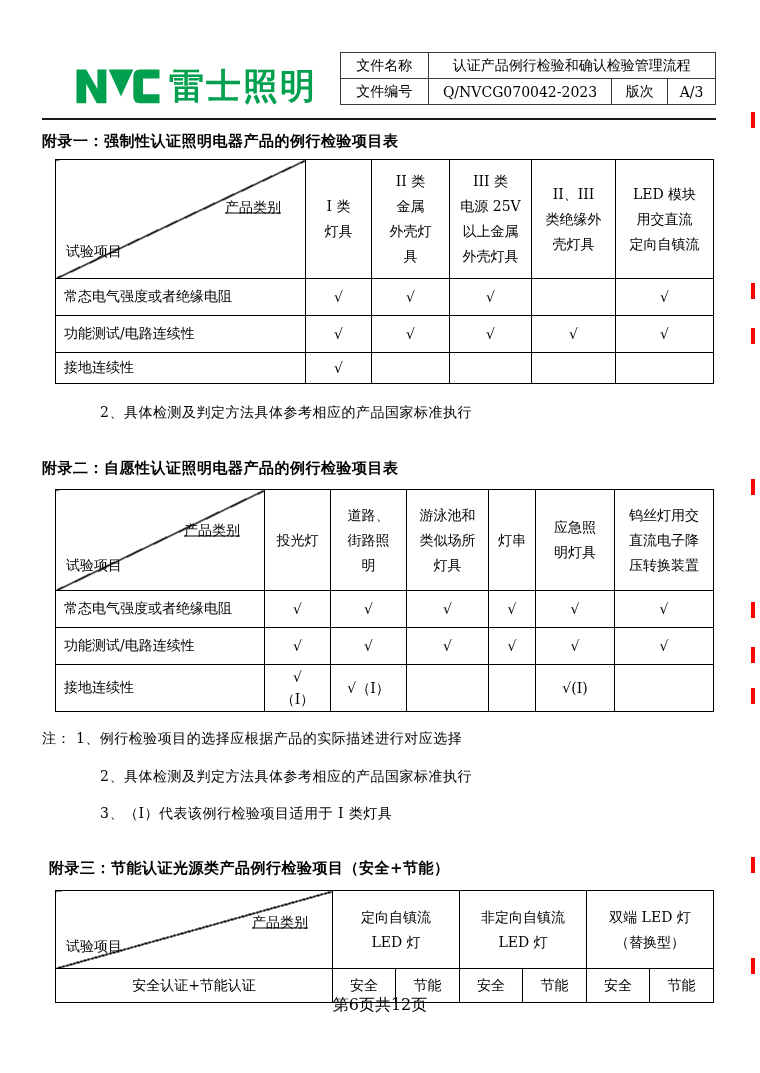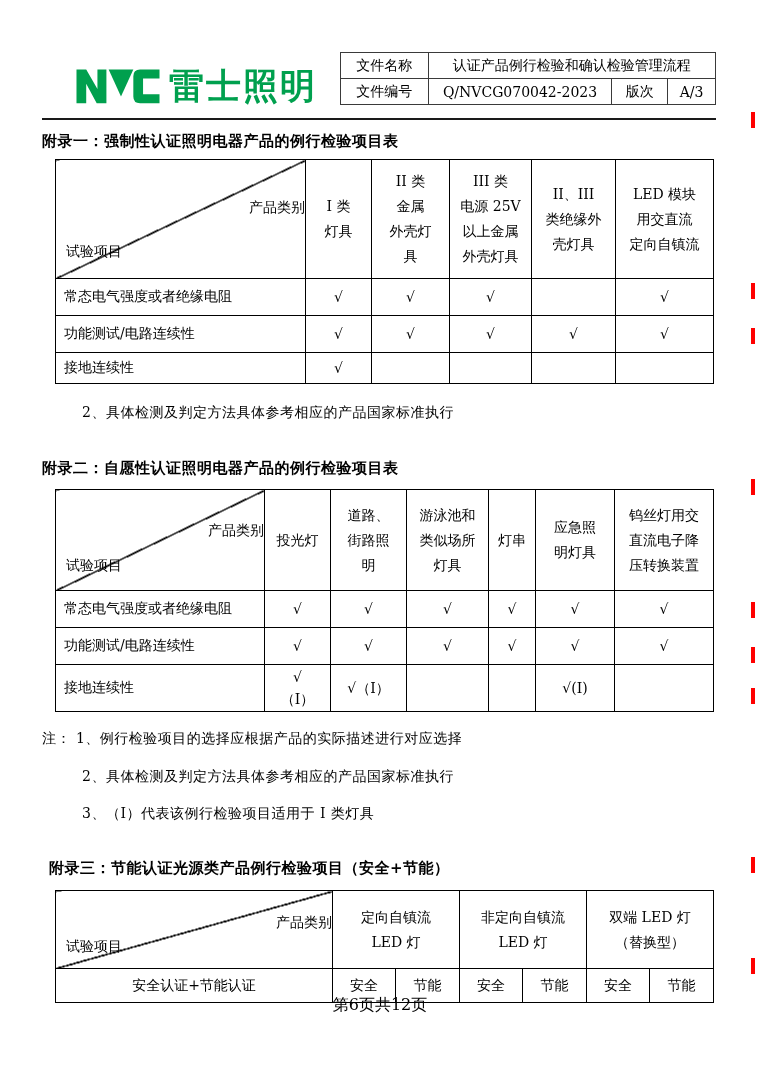--- a/index.html
+++ b/index.html
@@ -13,29 +13,29 @@
   .hdr{position:relative;height:62px;}
   .logo{position:absolute;left:33px;top:14px;display:flex;align-items:center;gap:8px;}
   .logo svg{display:block;}
   .brand-name{font-family:"DejaVu Sans","Liberation Sans",sans-serif;font-weight:bold;font-size:35px;letter-spacing:2px;line-height:1;}
   .docinfo{position:absolute;left:298px;top:4px;border-collapse:collapse;table-layout:fixed;}
   .docinfo td{border:1px solid #3a3a3a;height:25px;font-size:14px;text-align:center;padding:0 2px;white-space:nowrap;overflow:hidden;margin-top:21px;}
   .hr-line{margin-top:8px;height:2px;background:#1a1a1a;}
   
   .sec-title{font-size:15px;font-weight:bold;letter-spacing:.5px;}
   .note{font-size:14px;letter-spacing:.5px;}
-  .note.indent{margin-left:40px;}
+  .note.indent{margin-left:58px;}
   
   table.app{border-collapse:collapse;table-layout:fixed;margin-left:13px;}
   table.app td{border:1px solid #000;text-align:center;font-size:14px;vertical-align:middle;padding:1px 2px;white-space:pre-line;line-height:25px;overflow:hidden;}
   table.app td.rowlabel{text-align:left;padding-left:8px;white-space:nowrap;line-height:normal;}
   table.app td.check{line-height:22px;}
   td.diag{position:relative;padding:0;
     background:linear-gradient(to bottom right,transparent calc(50% - 0.8px),#000 calc(50% - 0.8px),#000 calc(50% + 0.8px),transparent calc(50% + 0.8px));}
-  td.diag .c-top{position:absolute;right:0;top:40%;transform:translateY(-50%);white-space:nowrap;}
+  td.diag .c-top{position:absolute;right:24px;top:40%;transform:translateY(-50%);white-space:nowrap;text-decoration:underline;}
   td.diag .c-bot{position:absolute;left:10px;bottom:12%;white-space:nowrap;}
   
   .t1 tr.head td{height:116px;}
   .t1 tr.r1 td{height:34px;} .t1 tr.r2 td{height:34px;} .t1 tr.r3 td{height:28px;}
   .t2 tr.head td{height:98px;}
   .t2 tr.r1 td{height:34px;} .t2 tr.r2 td{height:34px;} .t2 tr.r3 td{height:44px;}
   .t3 tr.head td{height:60px;}
   .t3 tr.r1 td{height:31px;}
   .t3 td{line-height:24px;}
   

